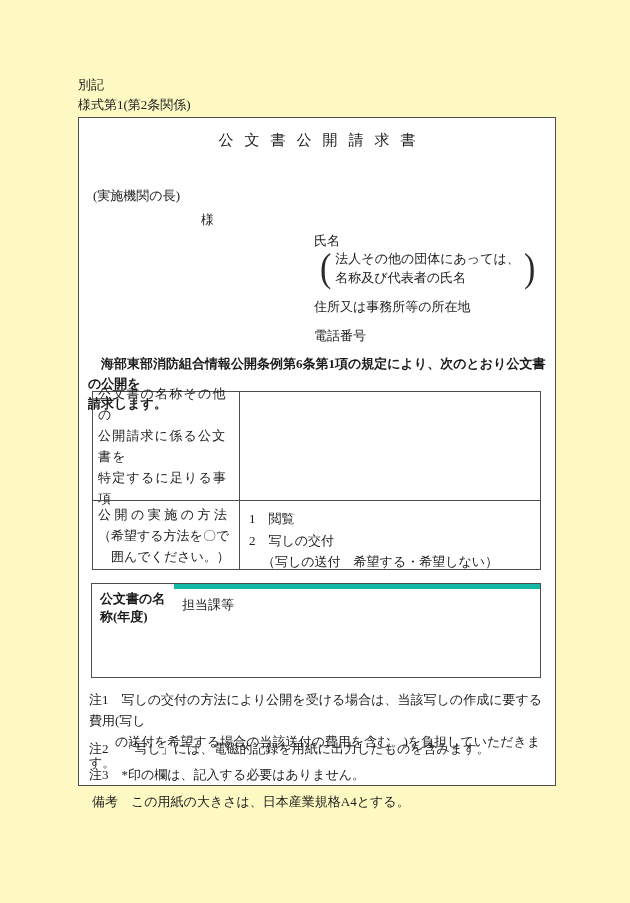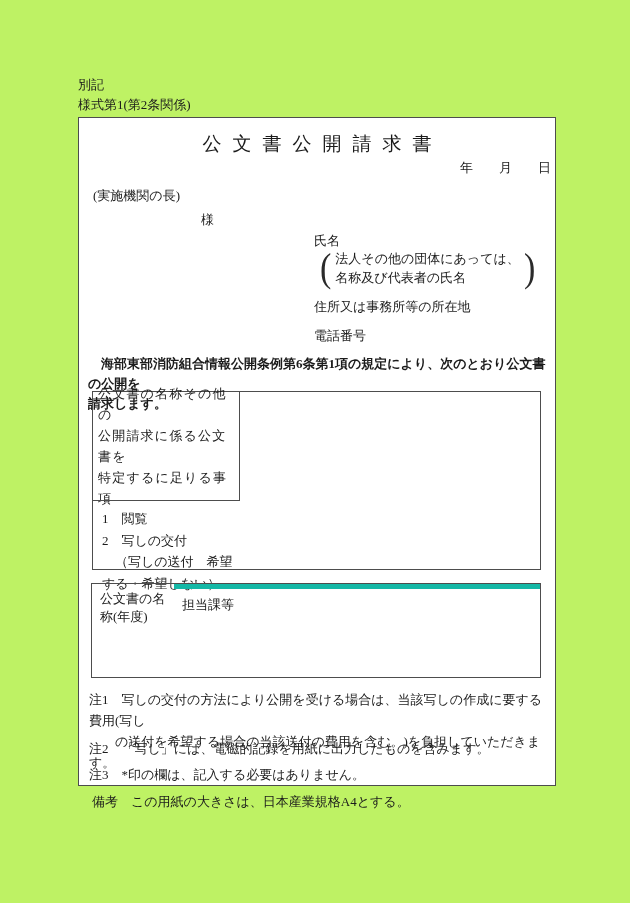--- a/index.html
+++ b/index.html
@@ -1,21 +1,21 @@
 <!DOCTYPE html>
 <html><head>
 <meta charset="utf-8">
 <style>
   * { margin: 0; padding: 0; box-sizing: border-box; }
   html, body { background: #e8e8e8; }
   .page {
     position: relative;
     width: 630px;
     height: 903px;
-    background: #bef264;
+    background: #fef9c3;
     font-family: "Liberation Serif", "DejaVu Serif", serif;
     color: #1b1b1b;
     font-size: 13px;
     overflow: hidden;
   }
   .abs { position: absolute; }
   .pre { white-space: pre-line; }
 
   .annot-top { left: 78px; top: 76px; }
   .form-no   { left: 78px; top: 96px; }
@@ -26,21 +26,21 @@
     width: 478px; height: 669px;
     border: 1px solid #4d4d4d;
     background: #fff;
   }
 
   .title {
     left: 0; top: 13px; width: 100%;
     text-align: center;
     letter-spacing: 11px;
     padding-left: 11px;
-    font-size: 19px;
+    font-size: 15px;
   }
   .date-line {
     left: 0; top: 41px; width: 100%;
     text-align: right;
     padding-right: 4px;
   }
   .addressee { left: 14px; top: 69px; }
   .honorific { left: 122px; top: 93px; }
   .name-label { left: 235px; top: 114px; }
 
@@ -105,21 +105,21 @@
     grid-template-rows: 42px 51px;
     border: 1px solid #4d4d4d;
   }
   .t2-label {
     grid-row: 1 / 3;
     border-right: 1px solid #4d4d4d;
     display: flex;
     align-items: center;
     padding-left: 6px;
   }
-  .t2-r1 { padding: 6px 0 0 8px; }
+  .t2-r1 { padding: 6px 0 0 8px; font-weight: bold; }
   .t2-r2 { border-top: 5px solid #14b8a6; padding: 7px 0 0 8px; }
 
   .note { left: 10px; width: 460px; line-height: 21px; }
   .note1 { top: 571px; }
   .note2 { top: 620px; }
   .note3 { top: 646px; }
 
   .remark-bottom { left: 92px; top: 793px; }
 </style>
 </head>
@@ -127,21 +127,20 @@
 
 <div class="page">
 
   <div class="abs annot-top">別記</div>
   <div class="abs form-no">様式第1(第2条関係)</div>
 
   <div class="form-box">
 
     <div class="abs title">公文書公開請求書</div>
 
-    <div class="abs date-line">年　　月　　日</div>
 
     <div class="abs addressee">(実施機関の長)</div>
     <div class="abs honorific">様</div>
 
     <div class="abs name-label">氏名</div>
 
     <div class="abs name-bracket">
       <span class="bigparen">(</span>
       <div class="bracket-lines">
         <div>法人その他の団体にあっては、</div>
@@ -156,20 +155,25 @@
     <div class="abs paragraph pre">　海部東部消防組合情報公開条例第6条第1項の規定により、次のとおり公文書の公開を
 請求します。</div>
 
     <div class="table1">
       <div class="c1 r1 label-cell">
         <div class="pre ls1">公文書の名称その他の
 公開請求に係る公文書を
 特定するに足りる事項</div>
       </div>
       <div class="c2 r1"></div>
+      <div class="c1 r2 label-cell">
+        <div class="ls3">公開の実施の方法</div>
+        <div>（希望する方法を〇で</div>
+        <div class="ind13">囲んでください。）</div>
+      </div>
       <div class="c2 r2 options-cell">
         <div class="pre">1　閲覧
 2　写しの交付
 　（写しの送付　希望する・希望しない）</div>
       </div>
     </div>
 
     <div class="table2">
       <div class="t2-r1">公文書の名称(年度)</div>
       <div class="t2-r2">担当課等</div>

